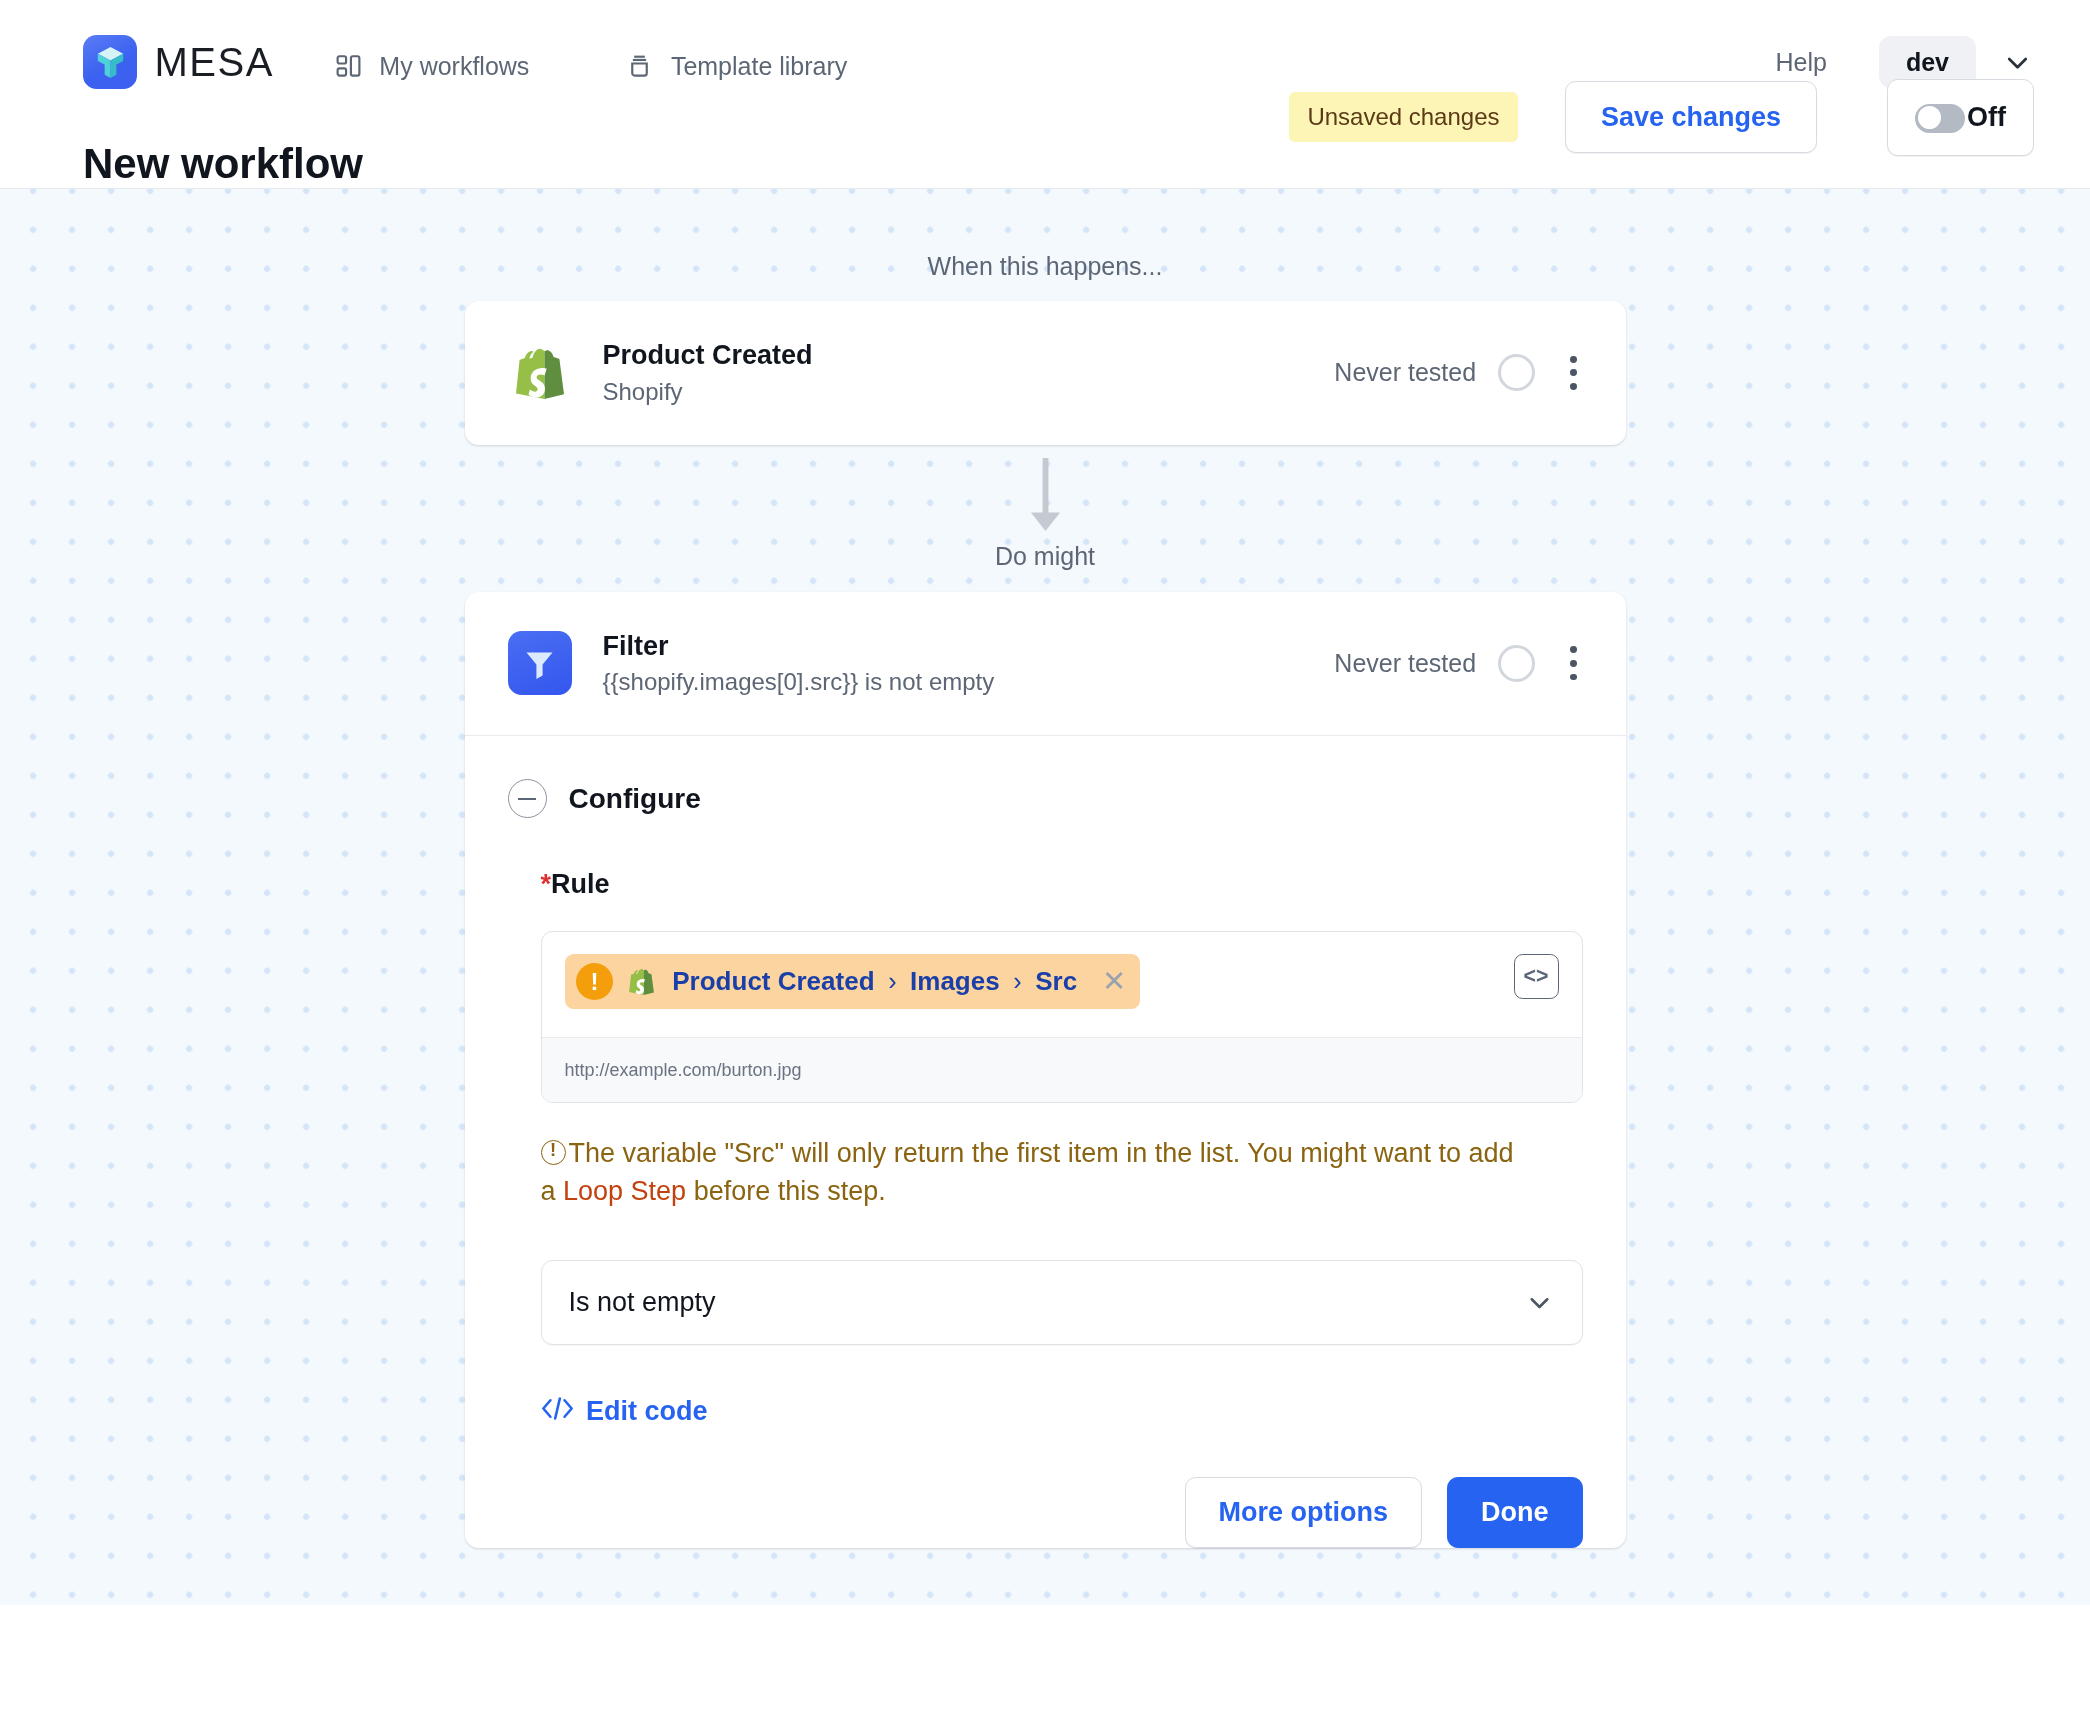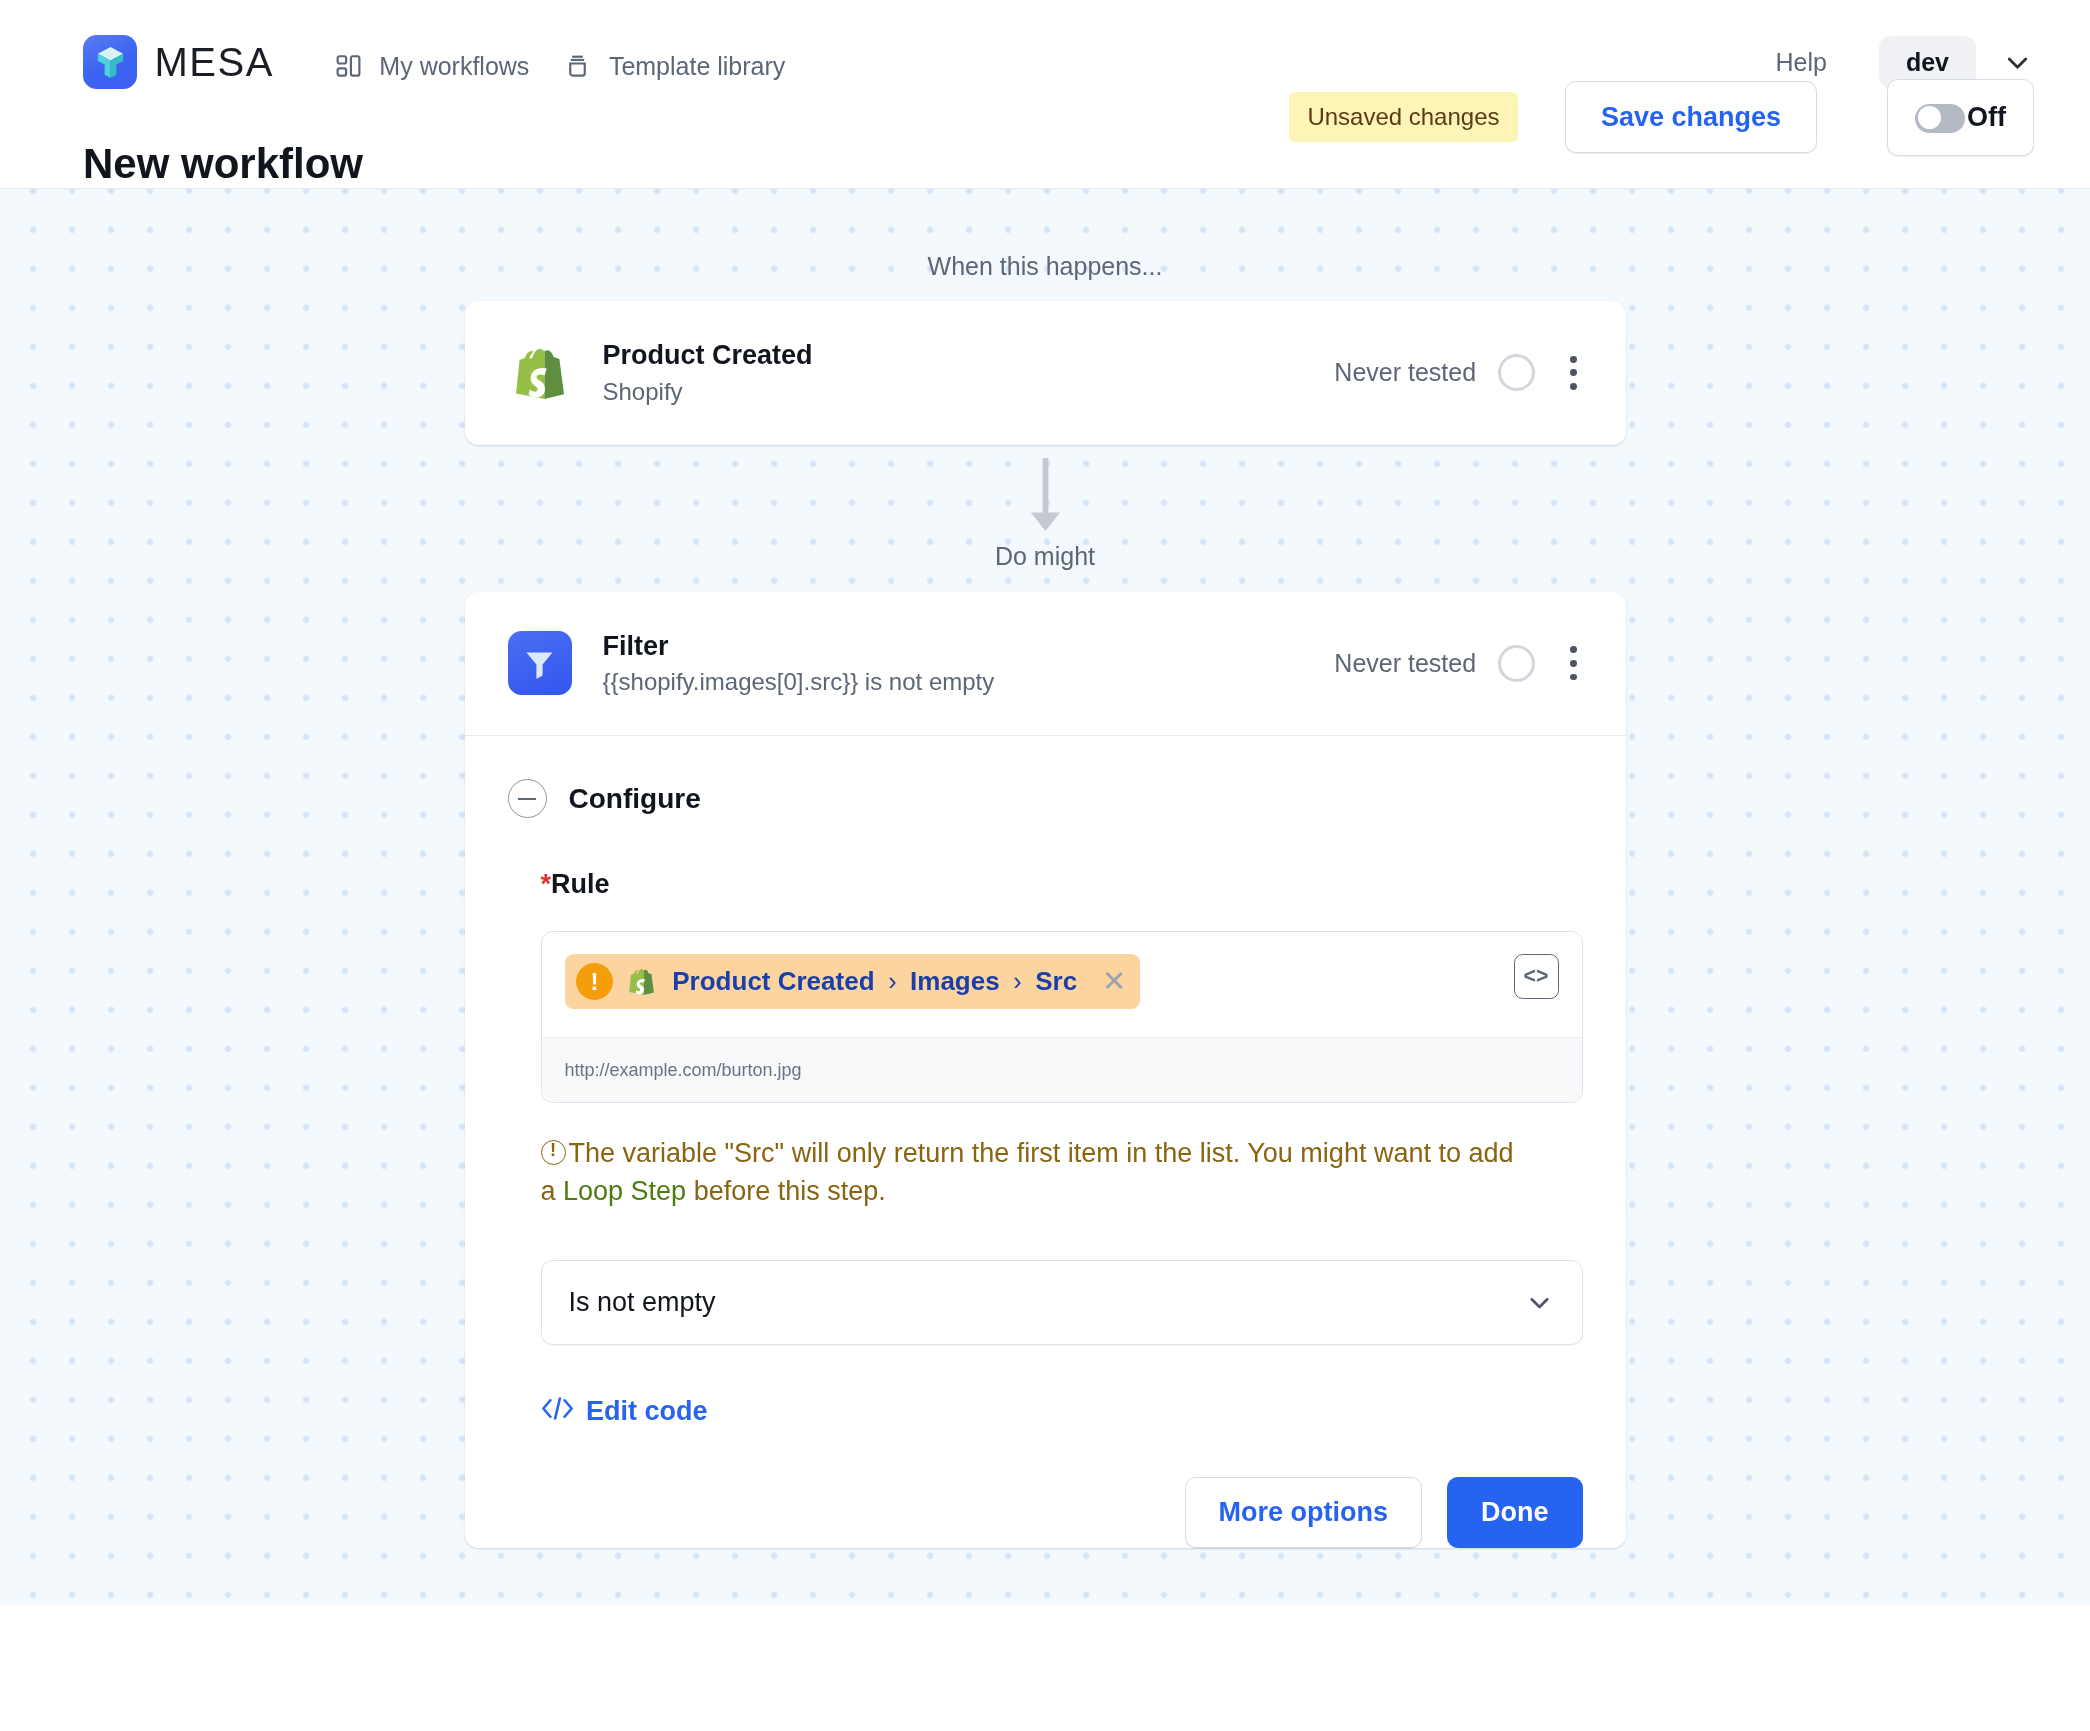--- a/index.html
+++ b/index.html
@@ -25,21 +25,21 @@
   .logo-mark {
     width: 54px; height: 54px; border-radius: 13.6px;
     background: linear-gradient(150deg, #5b7cf5 0%, #3b62f0 55%, #3f5ff2 100%);
     display: flex; align-items: center; justify-content: center;
     flex: none;
   }
   .brand-name {
     font-size: 40px; letter-spacing: 1.5px; color: #1b1d24;
     font-weight: 400;
   }
-  .nav-links { display: flex; align-items: flex-start; margin-left: 60px; gap: 34px; margin-top: 8px; }
+  .nav-links { display: flex; align-items: flex-start; margin-left: 60px; gap: 96px; margin-top: 8px; }
   .nav-link {
     display: flex; align-items: center; gap: 16.5px;
     color: #5c6675; font-size: 25px; cursor: pointer;
   }
   .nav-link svg { display: block; }
   .nav-right {
     margin-left: auto; display: flex; align-items: center; gap: 0;
   }
   .help-link { color: #5c6675; font-size: 25px; cursor: pointer; margin-right: 52px; }
   .acct-chip {
@@ -201,21 +201,21 @@
     max-width: 980px;
   }
   .warn-note .wicon {
     display: inline-block; width: 25px; height: 25px; border-radius: 50%;
     border: 1.9px solid #8a6410; position: relative; top: 2.9px; margin-right: 2.9px;
   }
   .warn-note .wicon::after {
     content: "!"; position: absolute; left: 0; right: 0; top: -3.9px;
     text-align: center; font-size: 18.4px; line-height: 25px; font-weight: 700;
   }
-  .warn-note a { color: #4d7c0f; text-decoration: none; cursor: pointer; }
+  .warn-note a { color: #c2410c; text-decoration: none; cursor: pointer; }
 
   .select-box {
     margin-top: 49px; border: 1px solid #dfe2e7; border-radius: 11.6px;
     background: #ffffff; height: 85px; display: flex; align-items: center;
     padding: 0 27px; cursor: pointer;
     box-shadow: 0 1px 0 rgba(16,24,40,0.04);
   }
   .select-value { font-size: 27px; color: #11151e; }
   .select-caret { margin-left: auto; display: flex; align-items: center; }
 

